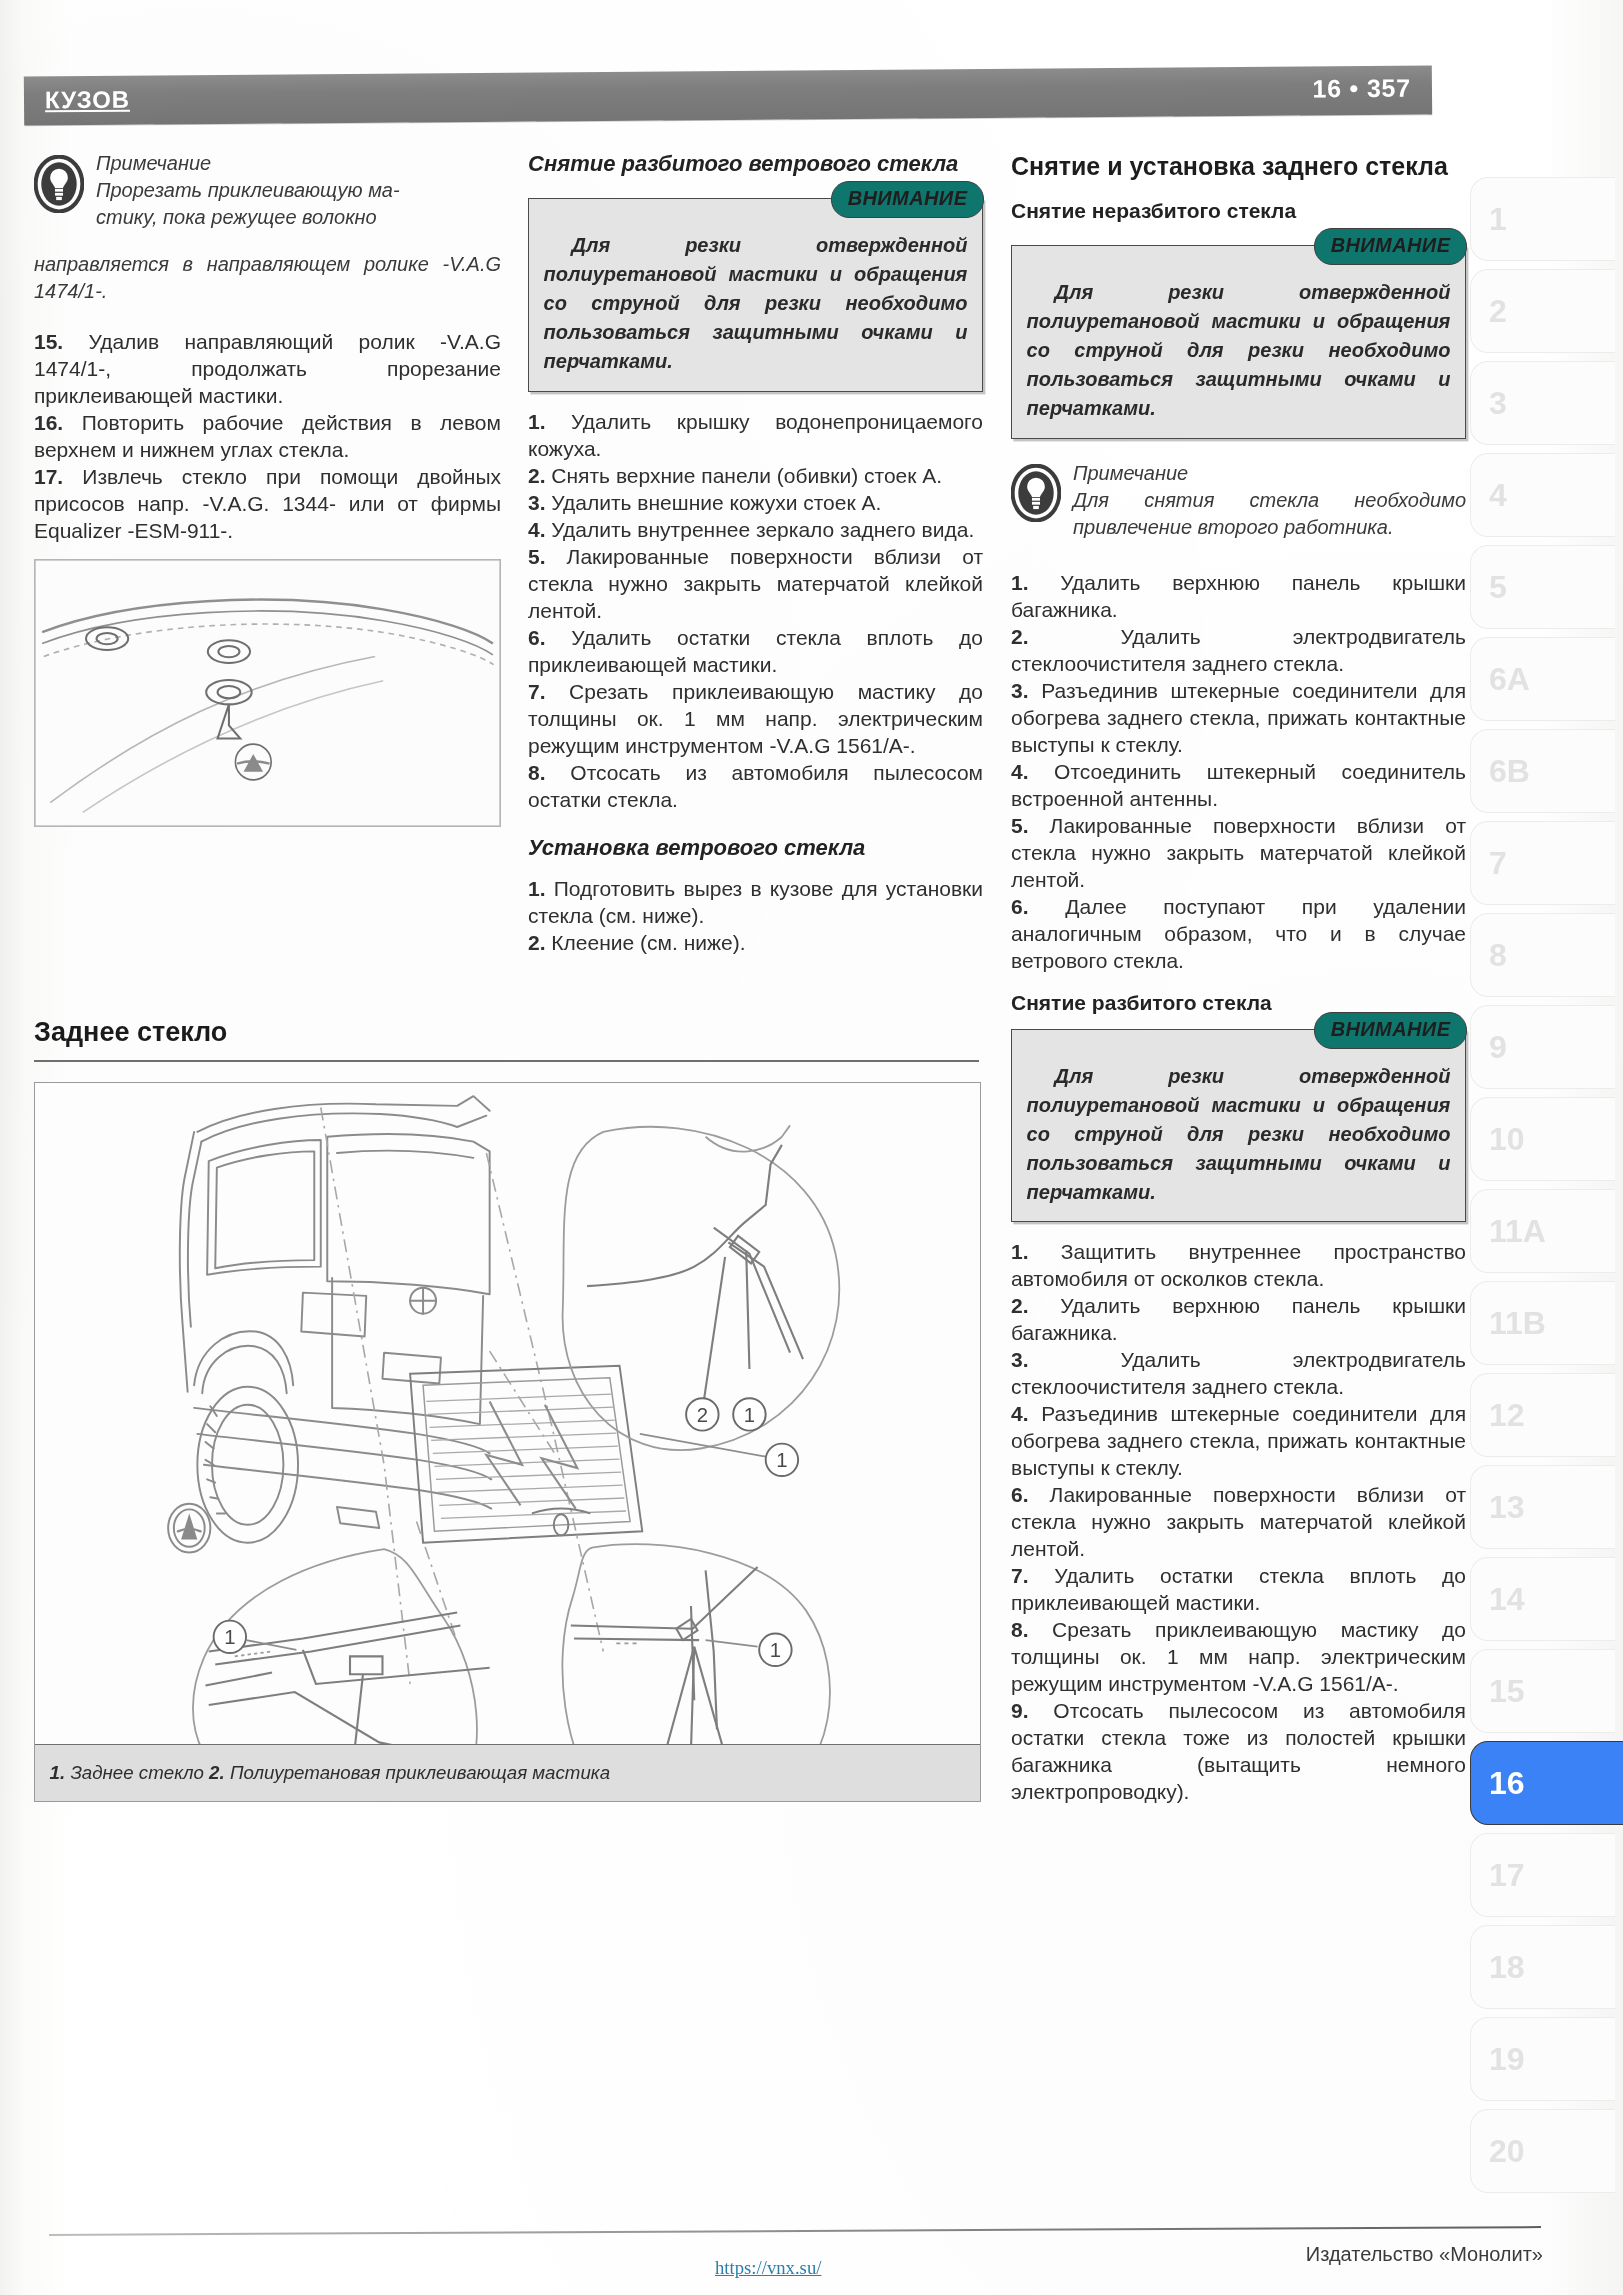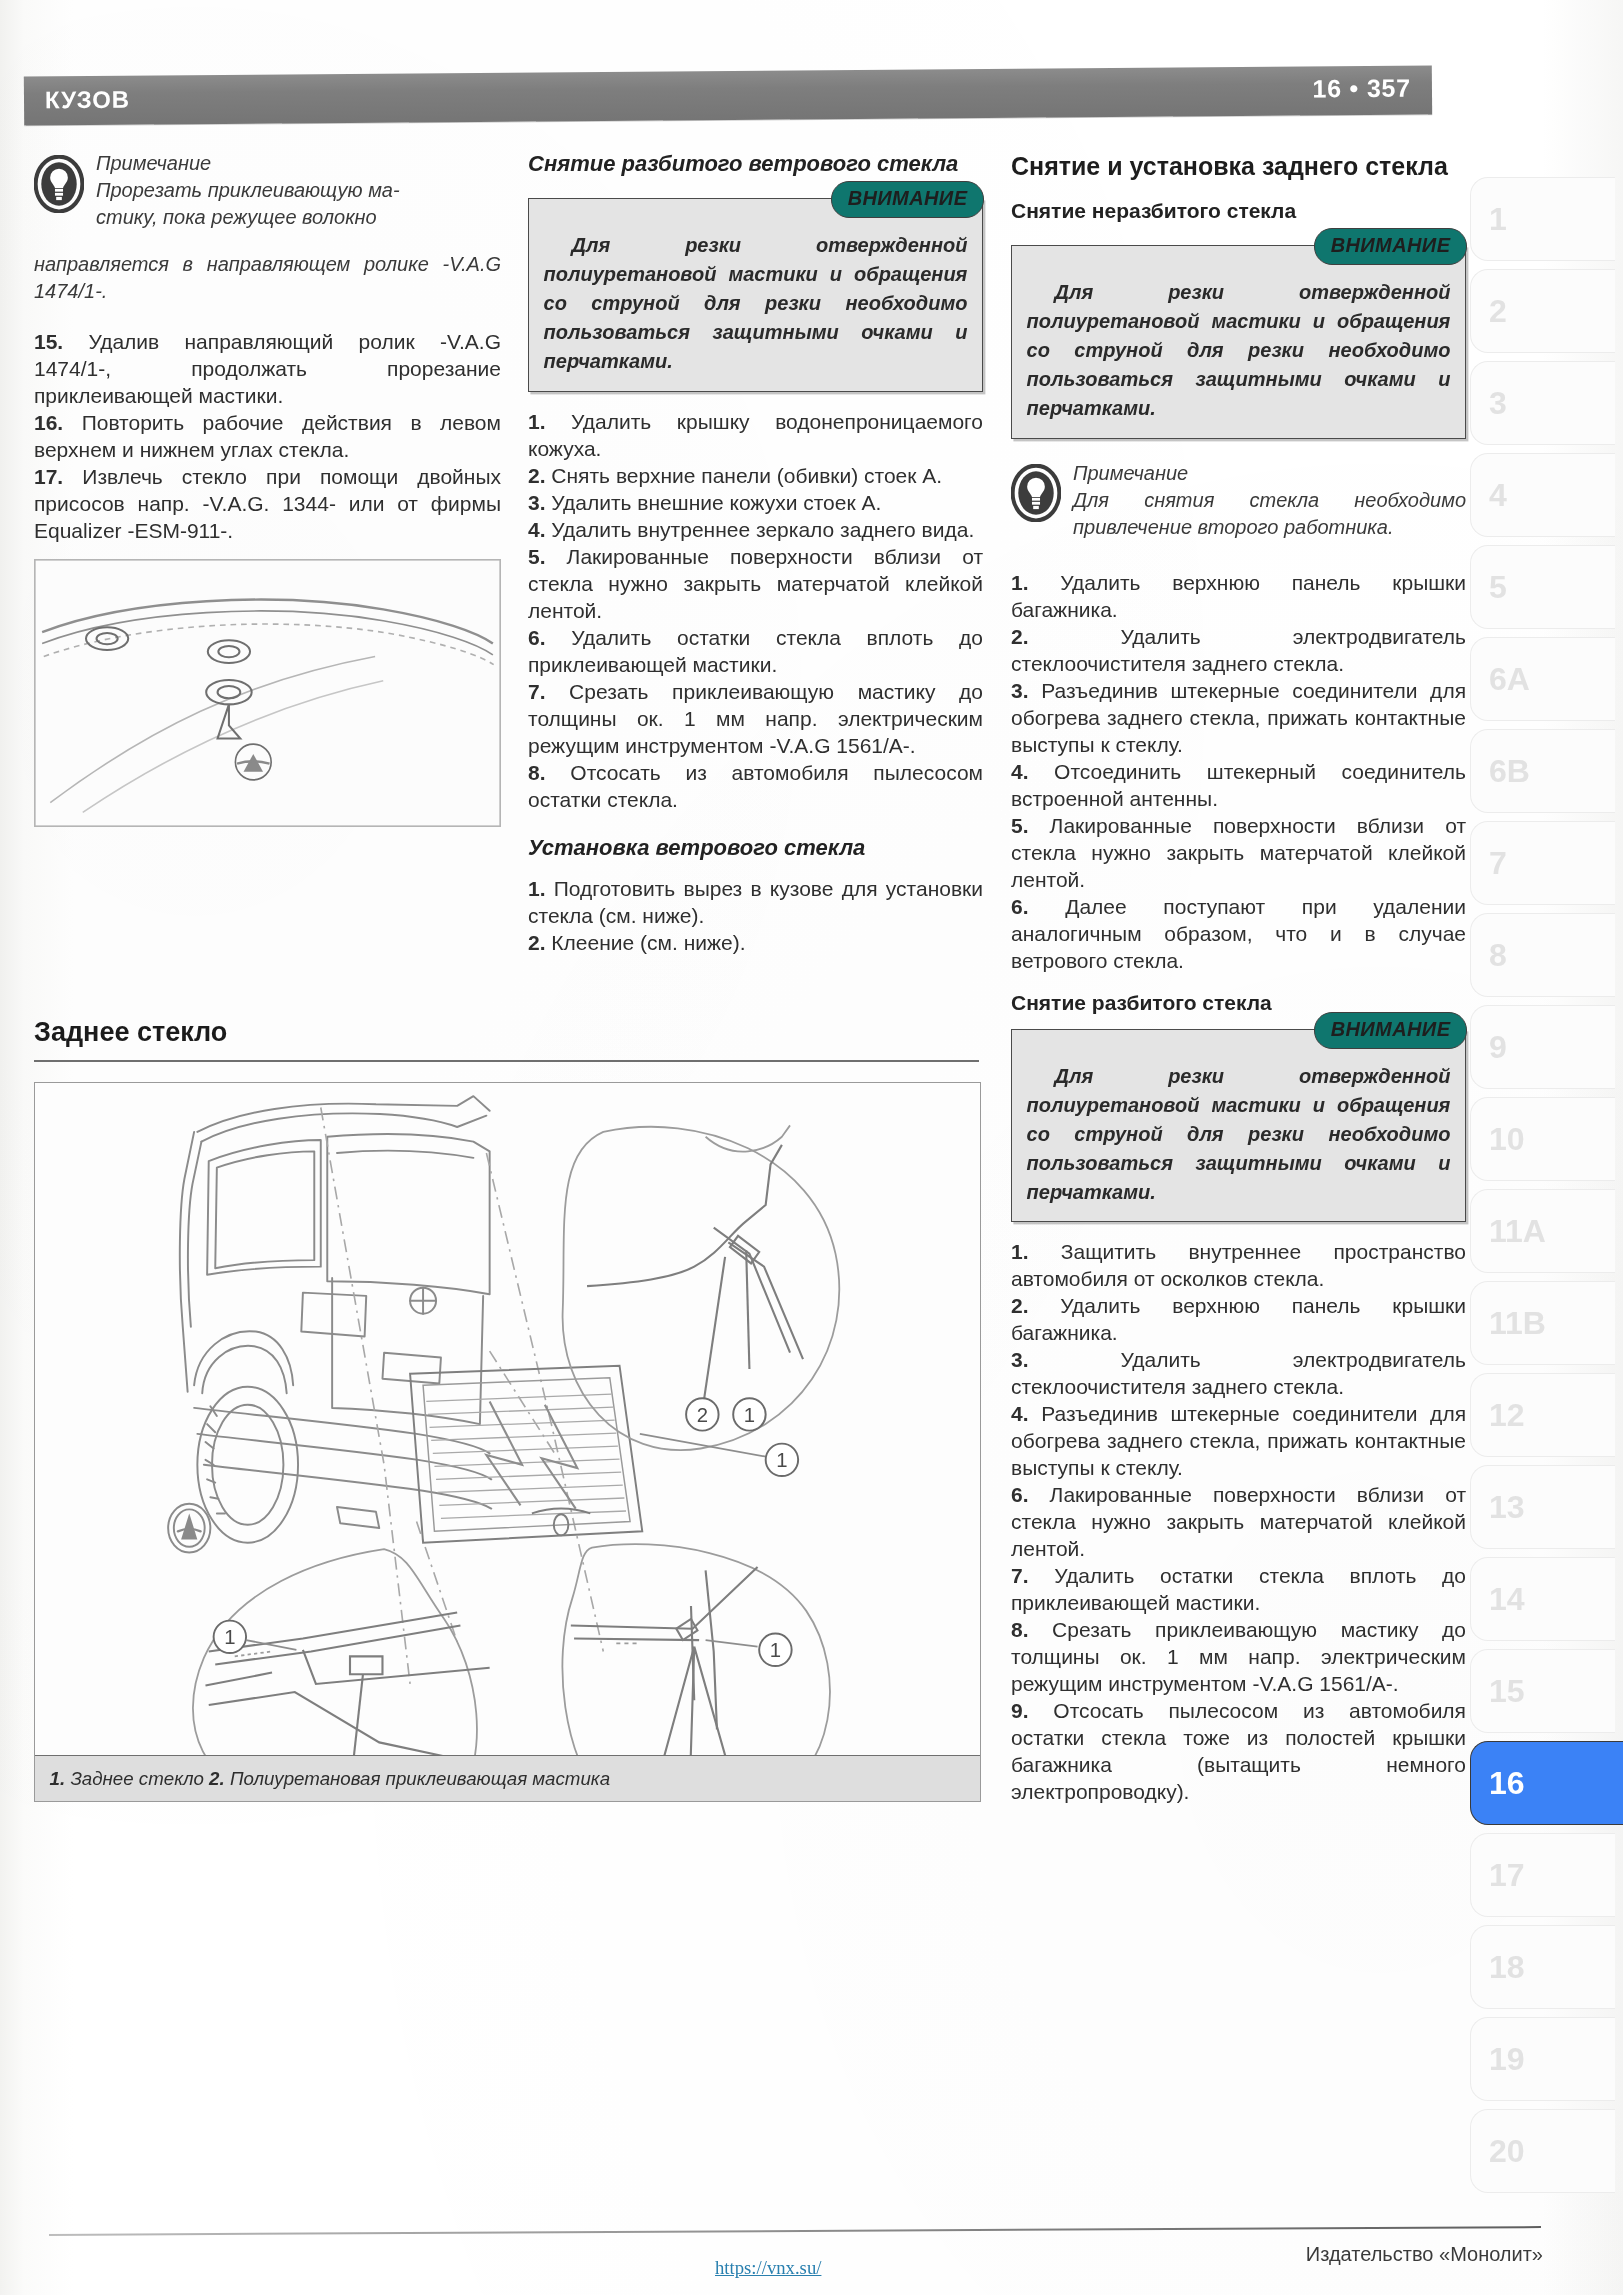--- a/index.html
+++ b/index.html
@@ -28,20 +28,21 @@
   .header-bar{
     position:absolute;left:24px;top:71px;width:1408px;height:49px;
     background:linear-gradient(180deg,#8c8c8c 0%,#7e7e7e 35%,#757575 100%);
     transform:rotate(-0.45deg);
     box-shadow:0 0.8px 0 rgba(0,0,0,.18);
   }
   .header-title{
     position:absolute;left:21px;top:9.7px;
     font-size:24px;font-weight:bold;color:#fff;letter-spacing:0.8px;
     font-family:"Liberation Sans",sans-serif;
+    text-decoration:underline;
   }
   .header-page{
     position:absolute;right:21px;top:8px;
     font-size:25px;font-weight:bold;color:#fff;letter-spacing:0.8px;
   }
   
   .col{
     position:absolute;top:150px;
     font-size:21px;line-height:27px;
     text-align:justify;
@@ -107,21 +108,21 @@
     text-align:justify;color:#2a2a2a;text-indent:28px;
   }
 
   
   .figure{
     position:absolute;left:34px;top:1082px;width:945px;height:718px;
     border:1.6px solid #9a9a9a;background:#fdfdfd;
   }
   .figure svg{display:block;width:100%;height:100%;}
   .fig-caption{
-    position:absolute;left:0;right:0;bottom:0;height:46px;
+    position:absolute;left:0;right:0;bottom:0;height:57px;
     background:#dedede;border-top:1.6px solid #6f6f6f;
     font-size:18.7px;font-style:italic;color:#2e2e2e;
     display:flex;align-items:center;padding-left:14.6px;box-sizing:border-box;
   }
   .fig-caption b{font-weight:bold;font-style:italic;}
 
   .section-rule{
     position:absolute;left:34px;top:1060px;width:945px;height:2.4px;background:#6f6f6f;
   }
   .section-title-bottom{

